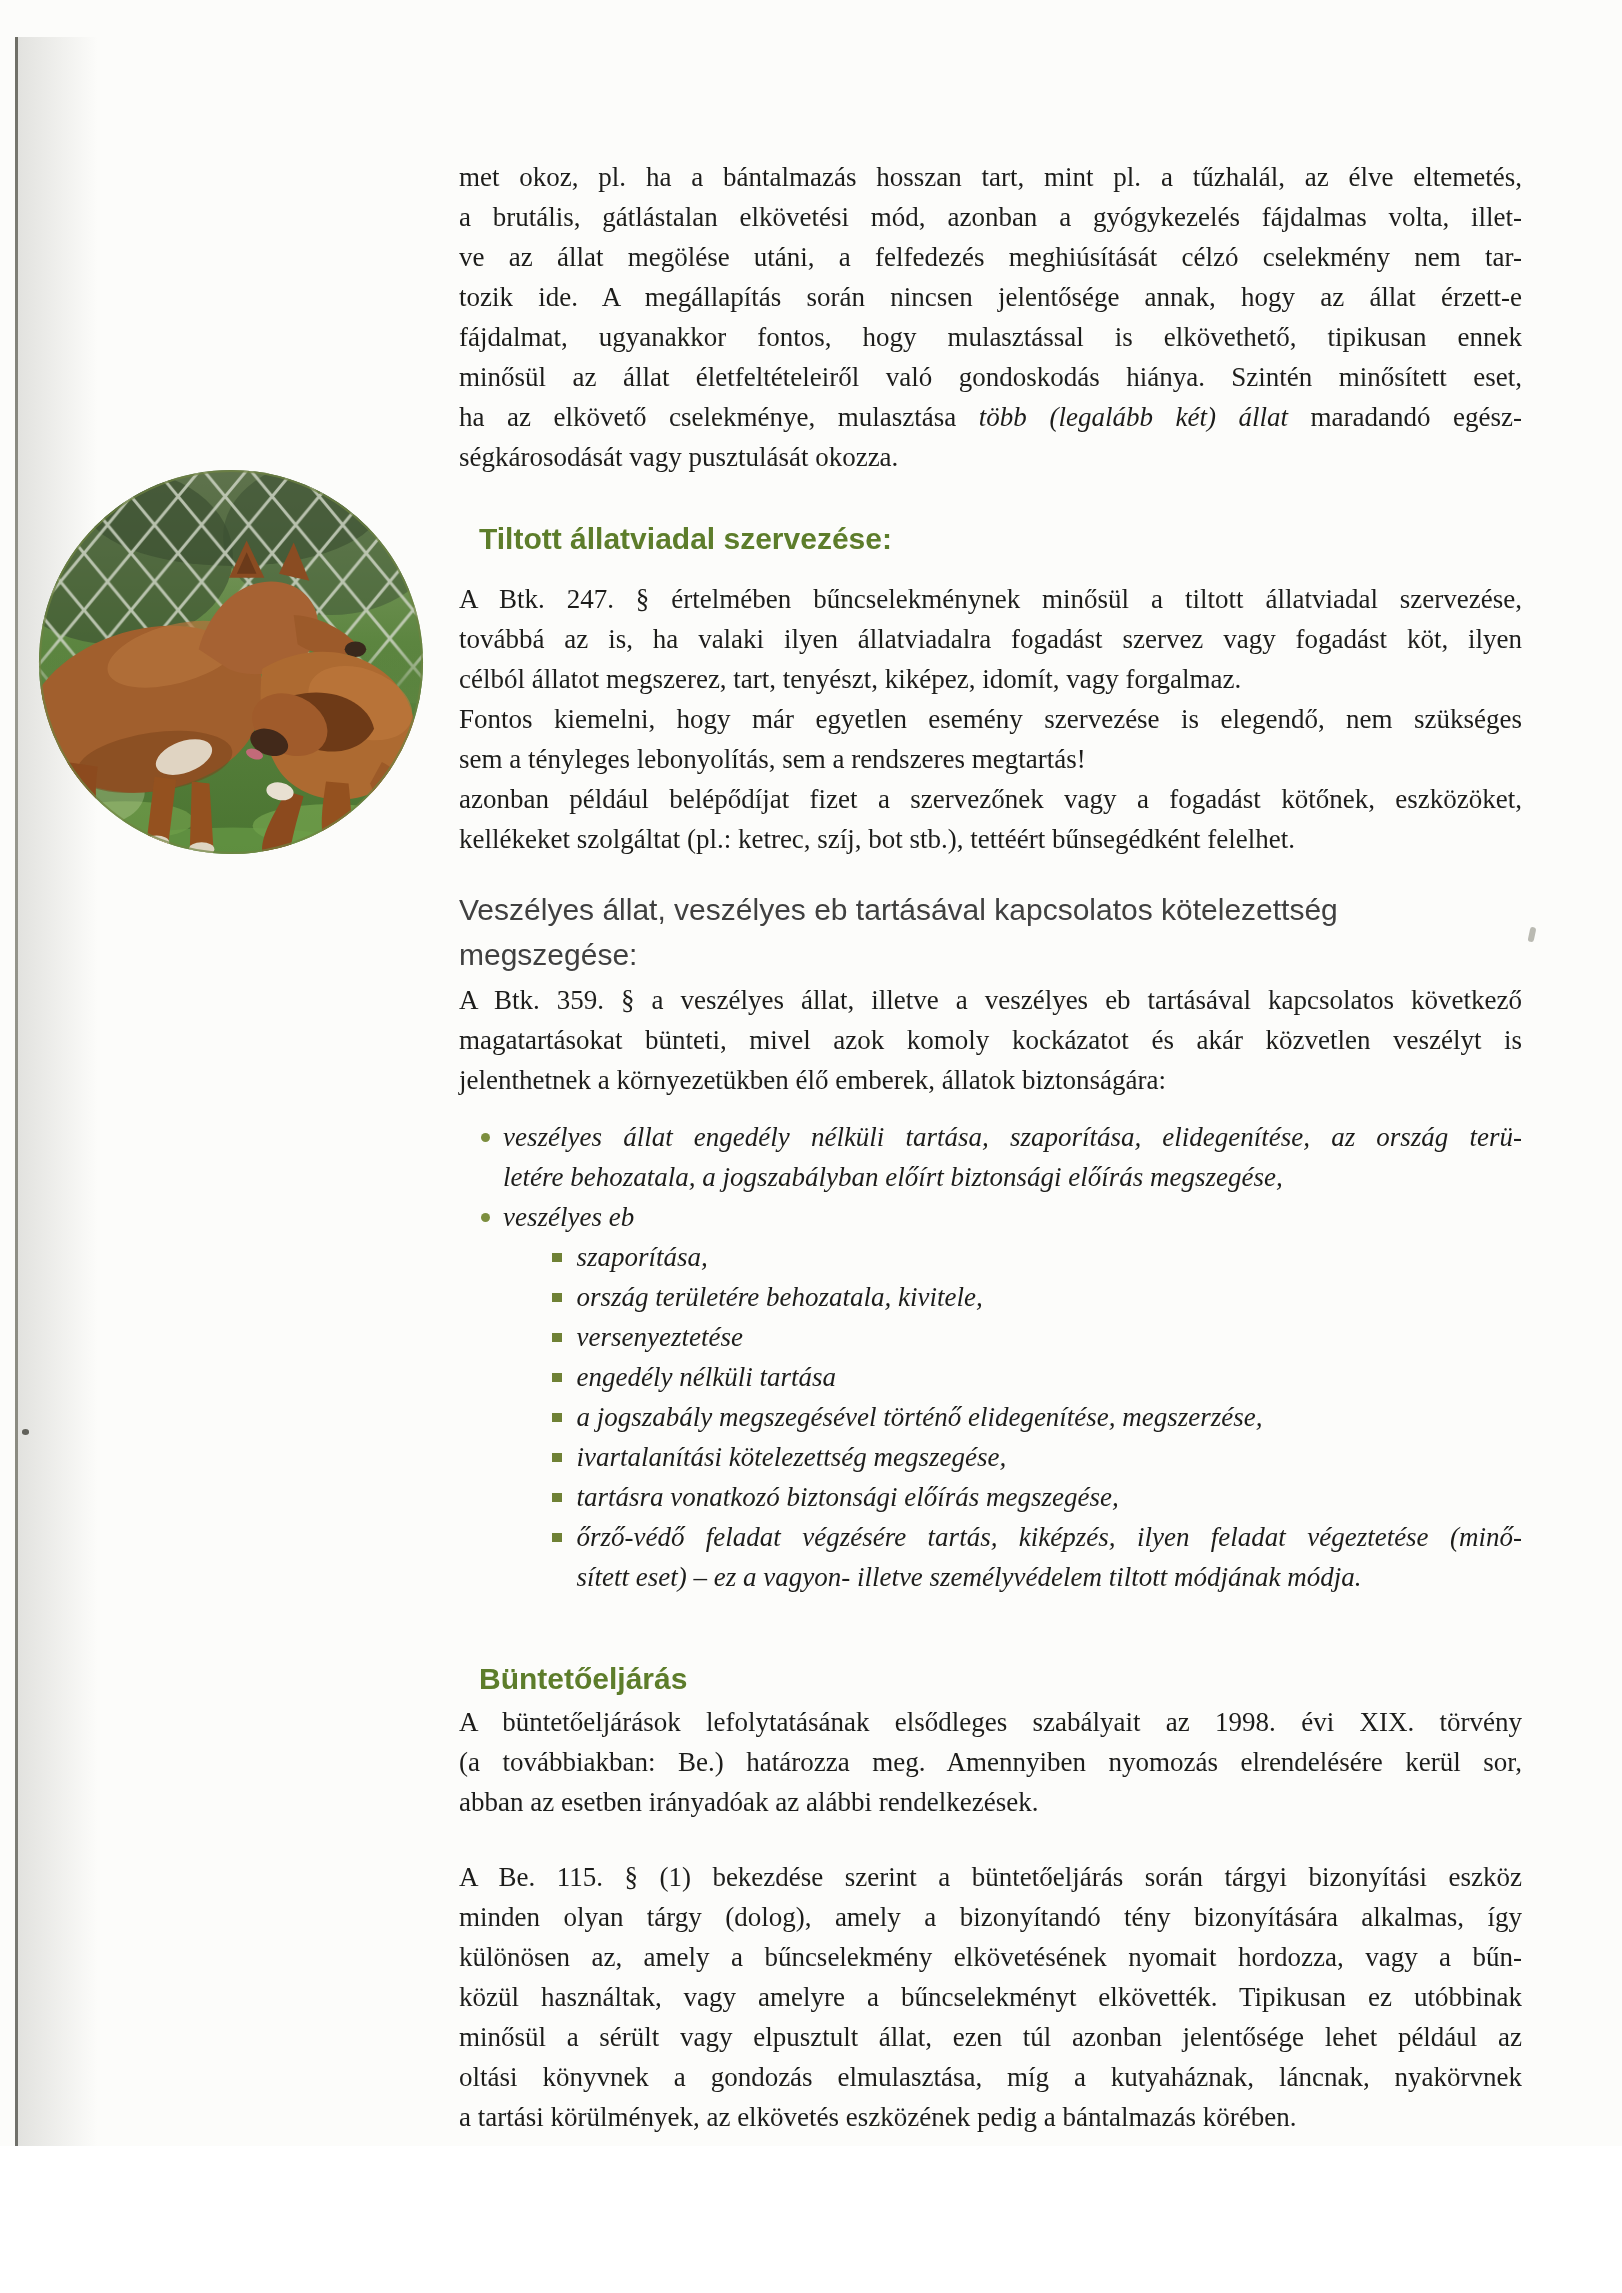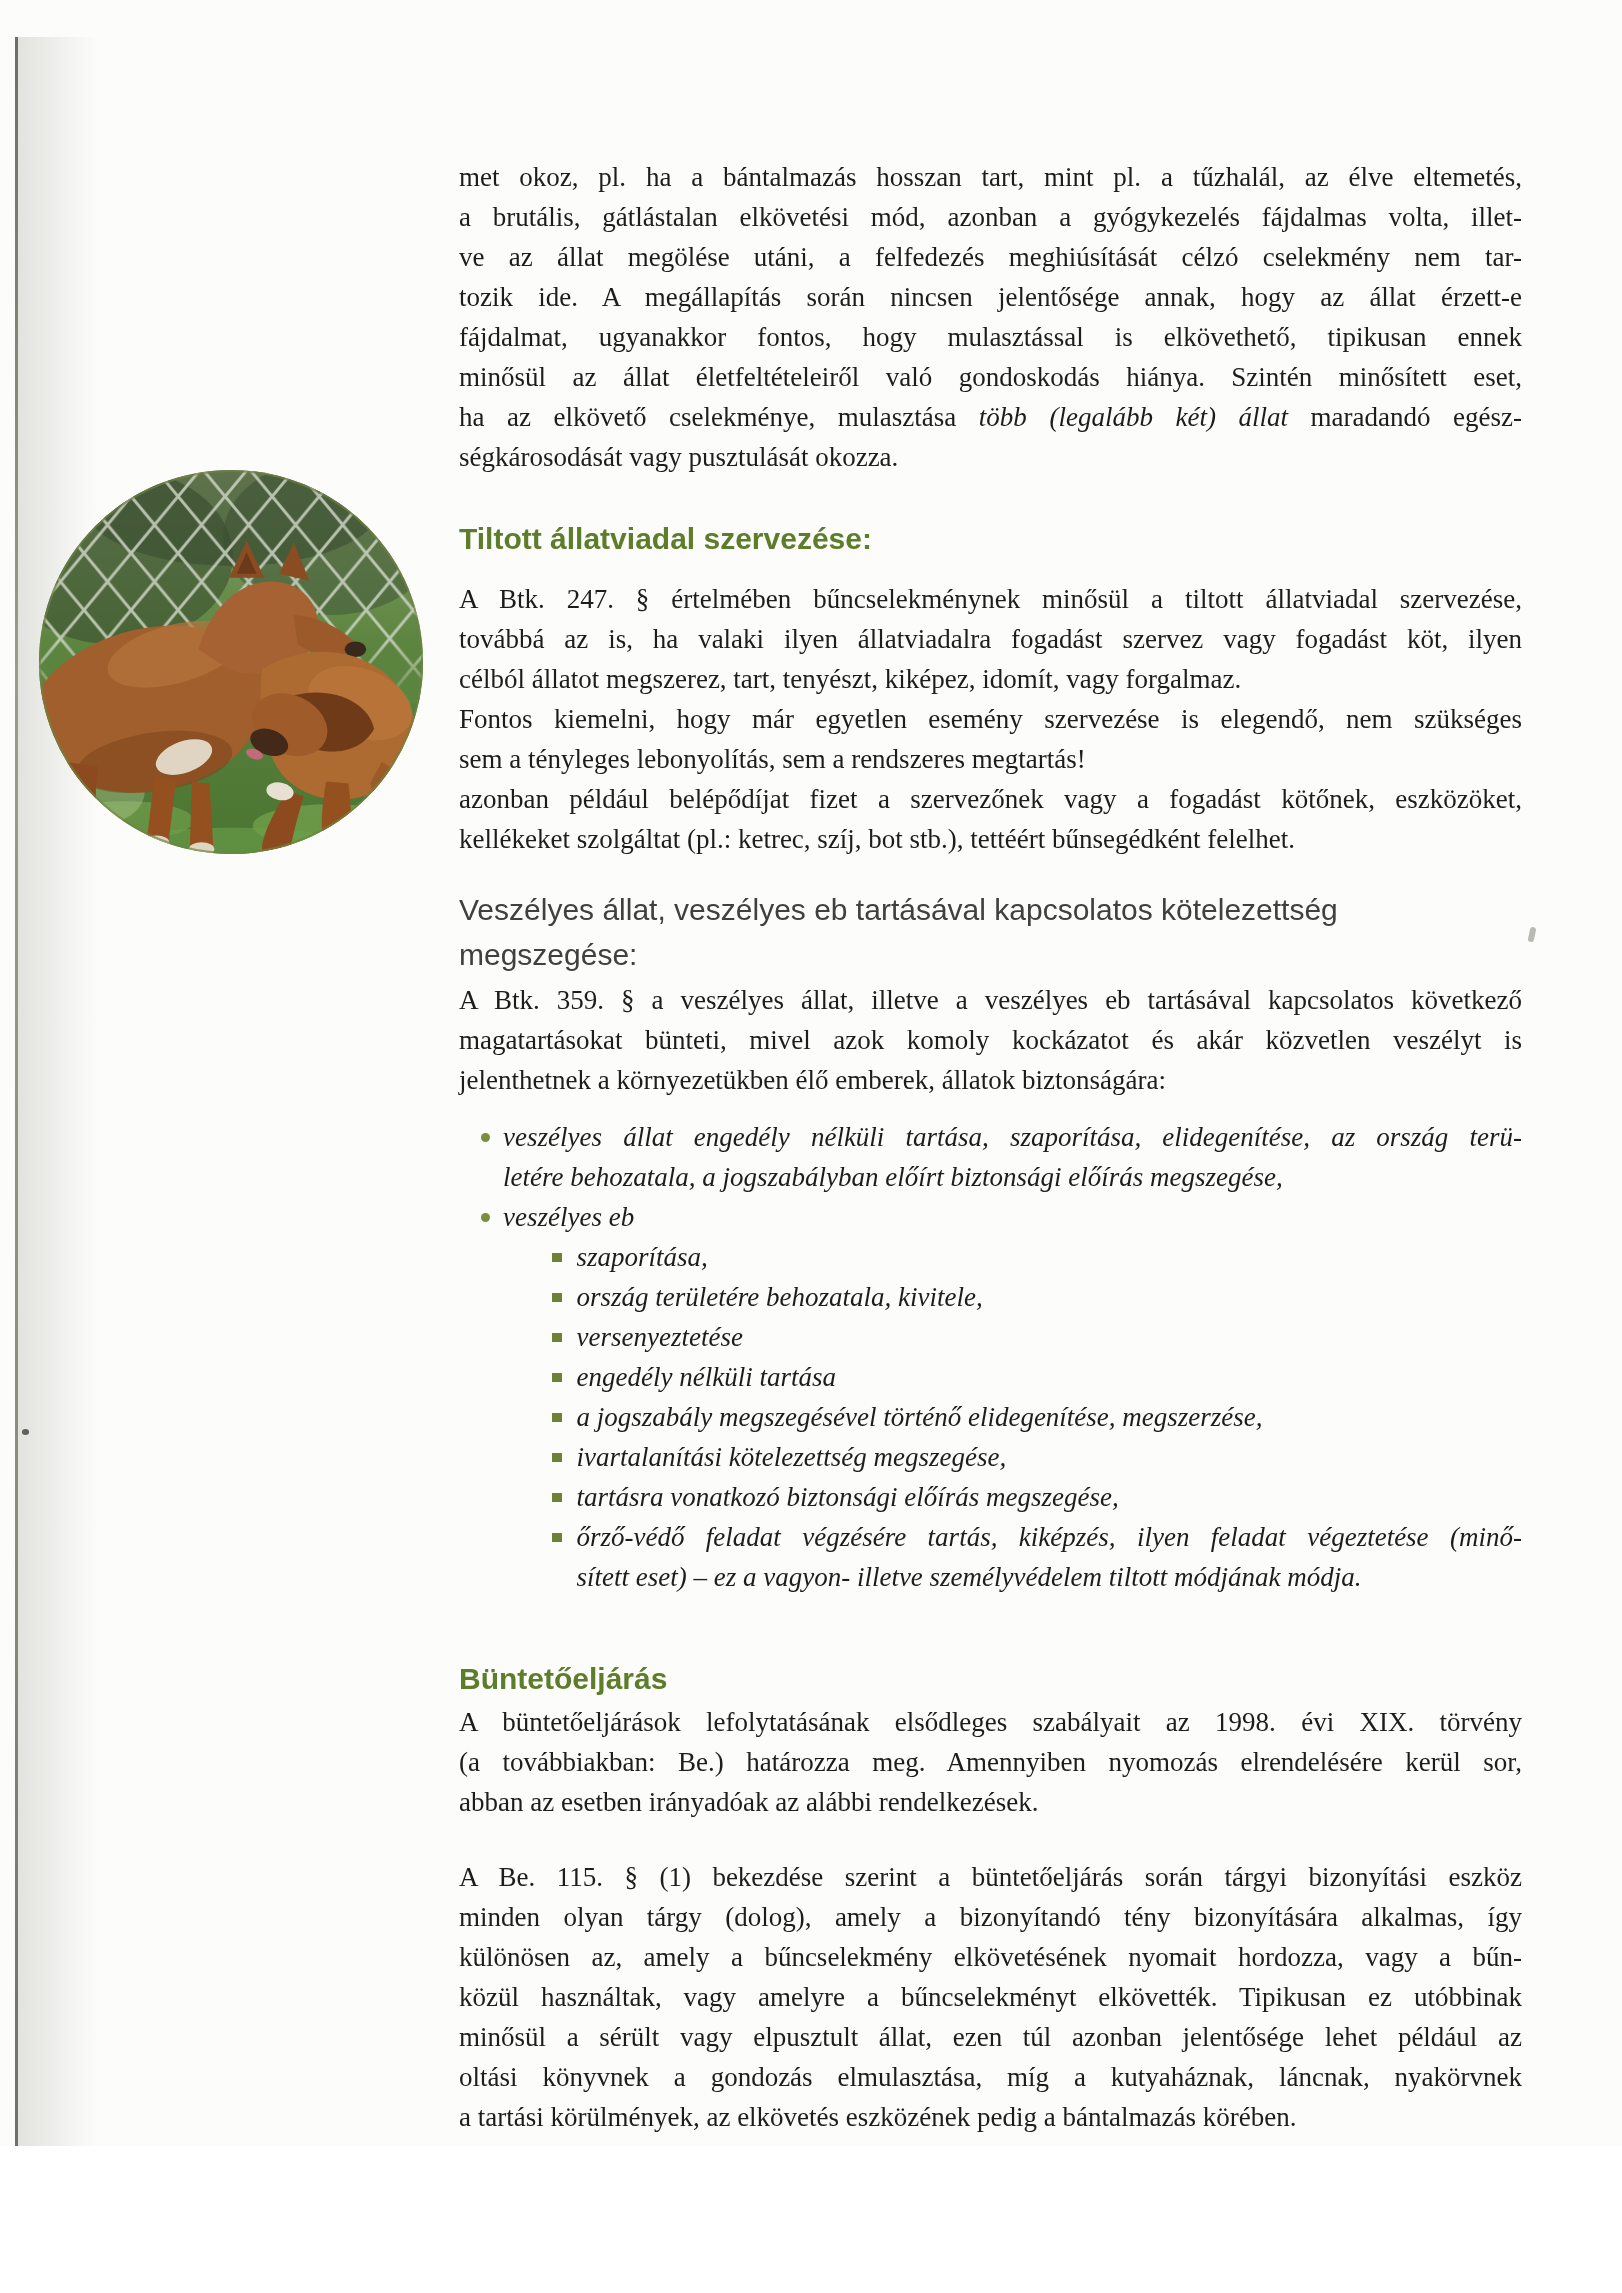--- a/index.html
+++ b/index.html
@@ -21,21 +21,21 @@
                 clip-path:polygon(0 18%,100% 55%,100% 100%,0 100%);}
 
   
   .col{position:absolute;left:459px;width:1063px;}
   .line{font-size:27px;line-height:40px;text-align:justify;text-align-last:justify;
         color:#1d1d1b;}
   .line.last{text-align-last:left;}
   .line em{font-style:italic;margin-top:16px;}
 
   .h-green{font-family:"Liberation Sans",sans-serif;font-weight:bold;color:#5d7d2b;}
-  .h1line{font-size:30px;line-height:41px;}
+  .h1line{font-size:30px;line-height:41px;margin-left:20px;}
   .heading .line{font-size:30px;line-height:45px;text-align:left;text-align-last:left;
                  font-family:"Liberation Sans",sans-serif;font-weight:normal;color:#404040;}
 
   
   .b-item{display:flex;align-items:flex-start;font-style:italic;}
   .b1{padding-left:21.6px;}
   .b2{padding-left:93px;}
   .dot{flex:0 0 9.8px;width:9.8px;height:9.8px;border-radius:50%;background:#7c8e3e;
        margin:15.7px 12.7px 0 0;}
   .sqm{flex:0 0 9.8px;width:9.8px;height:9.8px;background:#6f8135;margin:15.7px 14.7px 0 0;}

